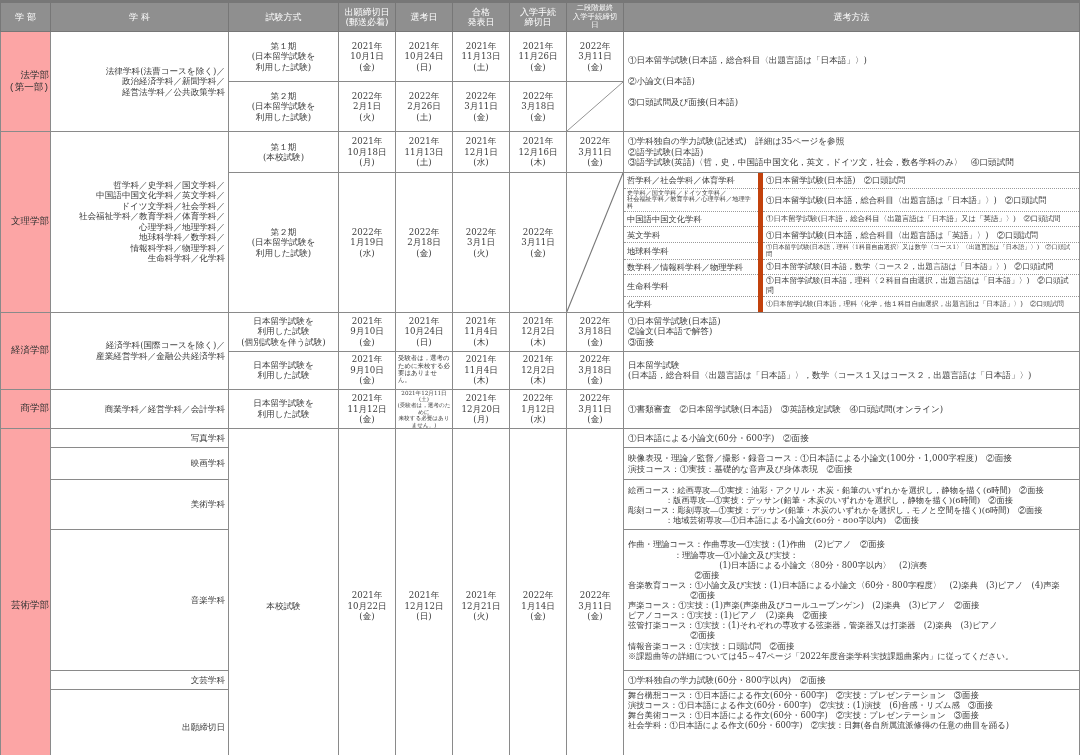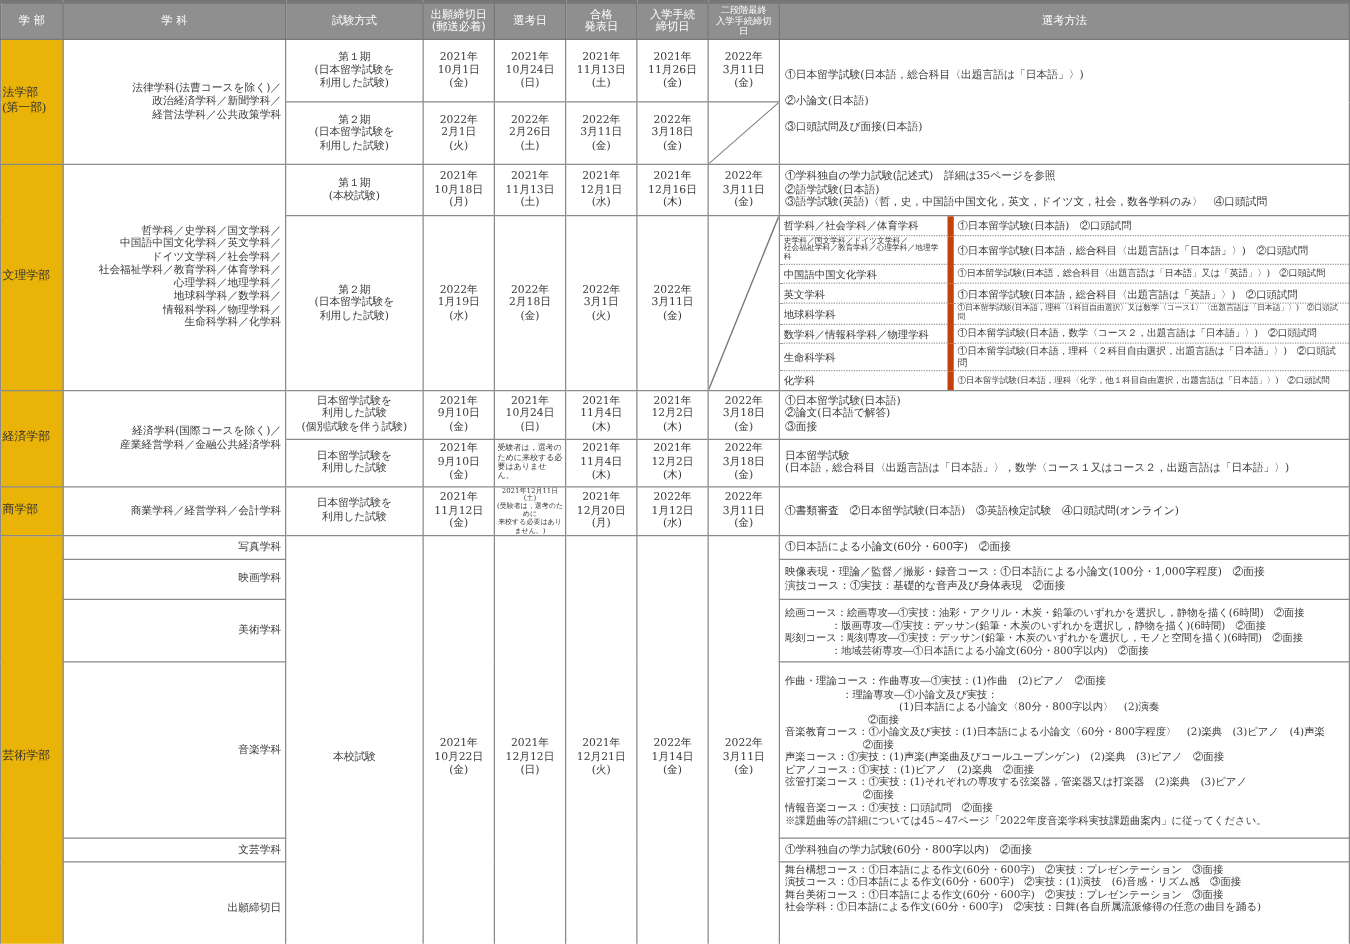--- a/index.html
+++ b/index.html
@@ -1,21 +1,21 @@
 <!DOCTYPE html>
 <html><head>
 <meta charset="utf-8">
 <style>
   html,body{margin:0;padding:0;background:#fff;}
   body{width:1080px;height:755px;overflow:hidden;font-family:"DejaVu Serif","Liberation Serif",serif;color:#3a3a3a;}
   table{border-collapse:collapse;table-layout:fixed;width:1080px;font-size:8.6px;line-height:1.22;}
   td,th{border:1px solid #8a8a8a;padding:0 3px;vertical-align:middle;}
   thead th{background:#8f8f8f;color:#fff;font-weight:normal;font-family:"DejaVu Sans","Liberation Sans",sans-serif;font-size:9px;text-align:center;height:28px;border-top:3px solid #666;border-color:#777;line-height:1.15;}
   thead th.small{font-size:7.4px;}
-  .fac{background:#eab308;text-align:left;font-family:Liberation Serif, serif;font-size:9.5px;color:#333;padding:0 1px;}
+  .fac{background:#fca5a5;text-align:right;font-family:Liberation Mono, monospace;font-size:9.5px;color:#333;padding:0 1px;}
   .dept{text-align:right;}
   .c{text-align:center;}
   .method{text-align:left;padding-left:4px;}
   .tiny{font-size:6.4px;line-height:1.15;margin-top:28px;}
   .slash{position:relative;}
   .slash svg{position:absolute;left:0;top:0;width:100%;height:100%;}
   .sub{border-collapse:collapse;width:100%;font-size:8.3px;}
   .sub td{border:none;border-bottom:1px dotted #9a9a9a;padding:1px 3px;height:12.5px;}
   .sub td.n{border-right:5px solid #c2410c;width:128px;}
   .sub tr:last-child td{border-bottom:none;}

